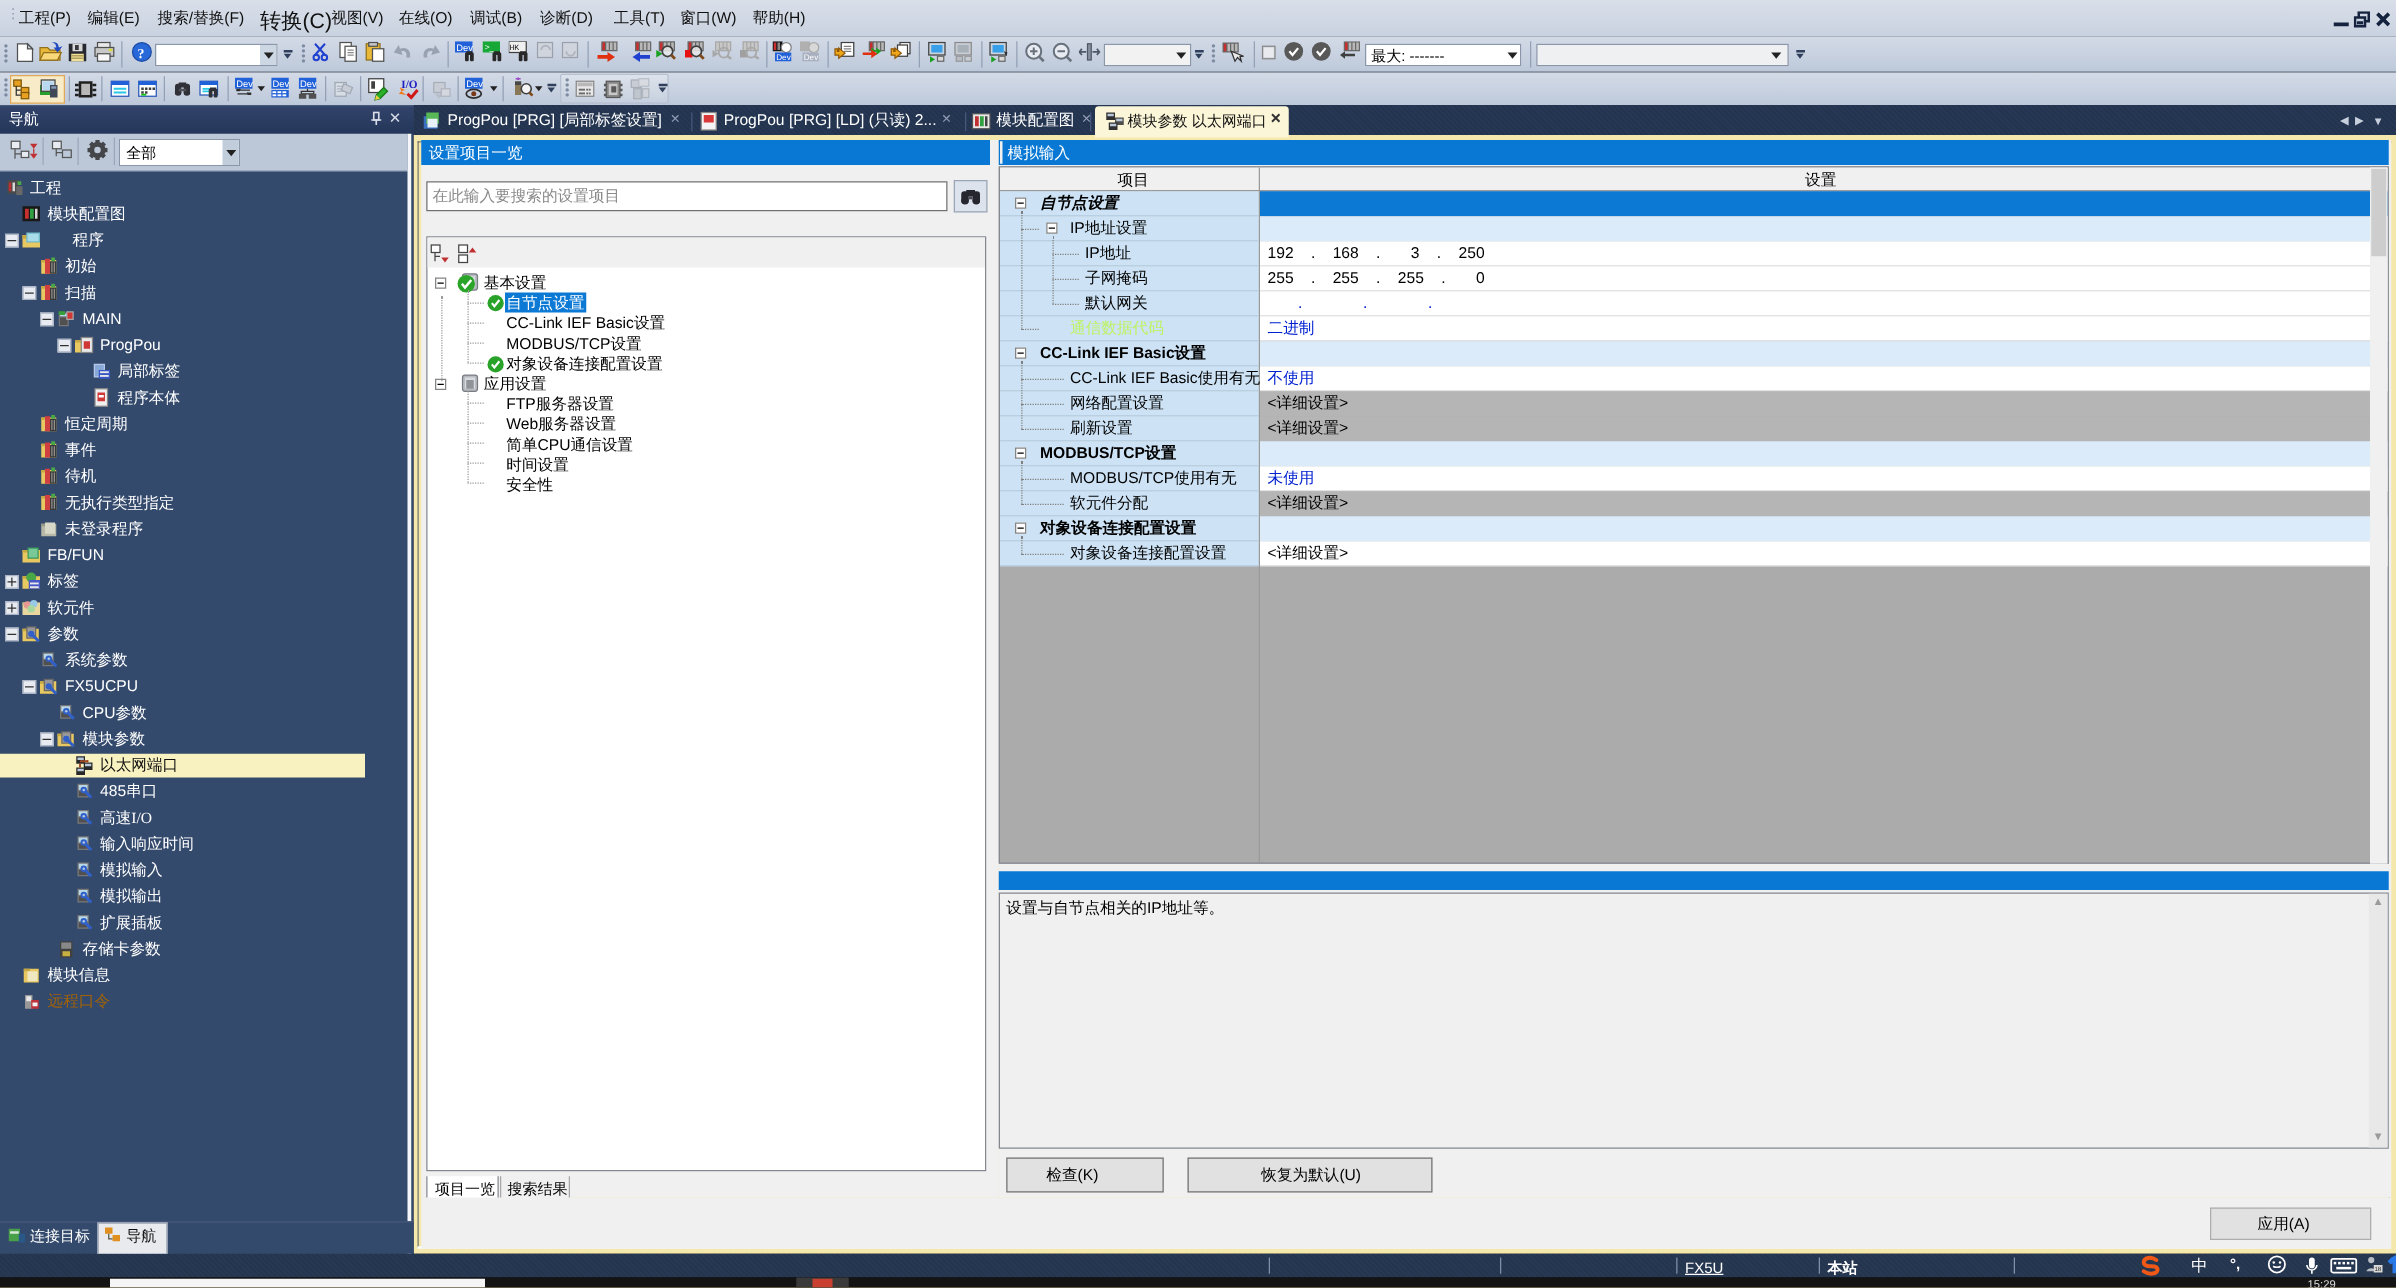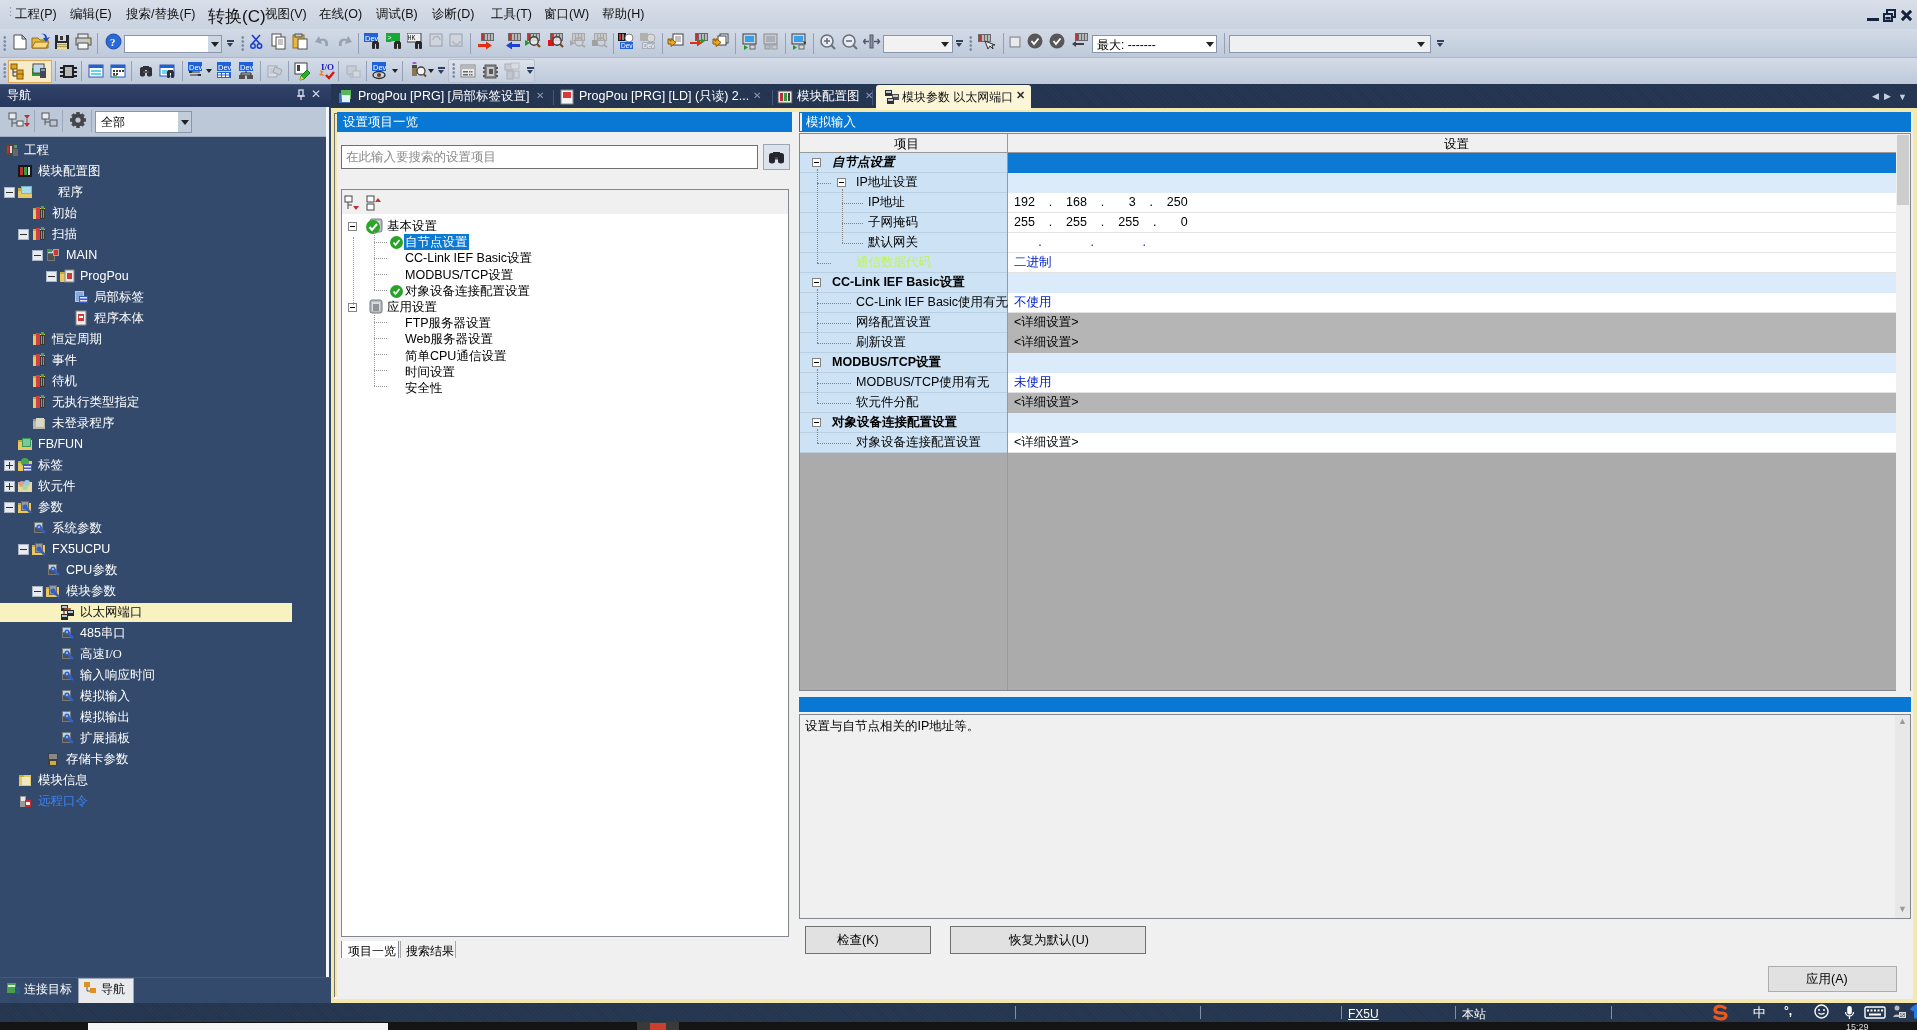--- a/index.html
+++ b/index.html
@@ -937,21 +937,21 @@
     <rect x="2" y="3" width="5" height="2" fill="#c8a840"></rect>
     <rect x="5" y="5" width="8" height="8" fill="#f0e8c0"></rect>
   </svg>
 <div class="abs txt" style="left:38px;top:774px;font-size:12.5px;color:#fff;">模块信息</div>
 <svg class="abs" style="left:17px;top:793px" width="17" height="17">
     <rect x="3" y="3" width="6" height="11" fill="#989898"></rect>
     <rect x="4" y="4" width="4" height="4" fill="#e8e8e8"></rect>
     <rect x="8" y="7" width="6" height="7" fill="#c03038"></rect>
     <rect x="9" y="9" width="4" height="3" fill="#f0f0f0"></rect>
   </svg>
-<div class="abs txt" style="left:38px;top:795px;font-size:12.5px;color:#3b82f6;">远程口令</div>
+<div class="abs txt" style="left:38px;top:795px;font-size:12.5px;color:#a16207;">远程口令</div>
 <div class="abs" style="left:0px;top:977px;width:331px;height:26px;background:#344a6c;border-top:1px solid #46587c;"></div>
 <svg class="abs" style="left:5px;top:980px" width="17" height="17">
     <rect x="2" y="3" width="9" height="10" fill="#48a048"></rect>
     <rect x="3" y="5" width="7" height="2" fill="#d8e8d8"></rect>
     <rect x="10" y="7" width="5" height="7" fill="#285888"></rect>
   </svg>
 <div class="abs txt" style="left:24px;top:983px;font-size:12px;color:#fff;">连接目标</div>
 <div class="abs" style="left:78px;top:978px;width:56px;height:25px;background:#e8eaee;border:1px solid #9aa4b4;border-bottom:none;"></div>
 <svg class="abs" style="left:82px;top:980px" width="17" height="17">
     <rect x="2" y="2" width="6" height="5" fill="#e09020"></rect>
@@ -1180,13 +1180,13 @@
 <div class="abs txt" style="left:1016px;top:90px;font-size:11px;color:#303030;font-weight:bold;">✕</div>
 <div class="abs txt" style="left:1872px;top:92px;font-size:9px;color:#c8d0de;">◀</div>
 <div class="abs txt" style="left:1884px;top:92px;font-size:9px;color:#c8d0de;">▶</div>
 <div class="abs txt" style="left:1898px;top:93px;font-size:9px;color:#c8d0de;">▼</div>
 <div class="abs" style="left:1015px;top:1006px;width:1px;height:13px;background:#8090a8;"></div>
 <div class="abs" style="left:1200px;top:1006px;width:1px;height:13px;background:#8090a8;"></div>
 <div class="abs" style="left:1341px;top:1006px;width:1px;height:13px;background:#8090a8;"></div>
 <div class="abs" style="left:1455px;top:1006px;width:1px;height:13px;background:#8090a8;"></div>
 <div class="abs" style="left:1611px;top:1006px;width:1px;height:13px;background:#8090a8;"></div>
 <div class="abs txt" style="left:1348px;top:1008px;color:#fff;font-size:12px;text-decoration:underline;">FX5U</div>
-<div class="abs txt" style="left:1462px;top:1008px;color:#fff;font-size:12px;">本站</div>
+<div class="abs txt" style="left:1462px;top:1008px;color:#fff;font-size:12px;font-weight:bold;">本站</div>
 
 </body></html>

